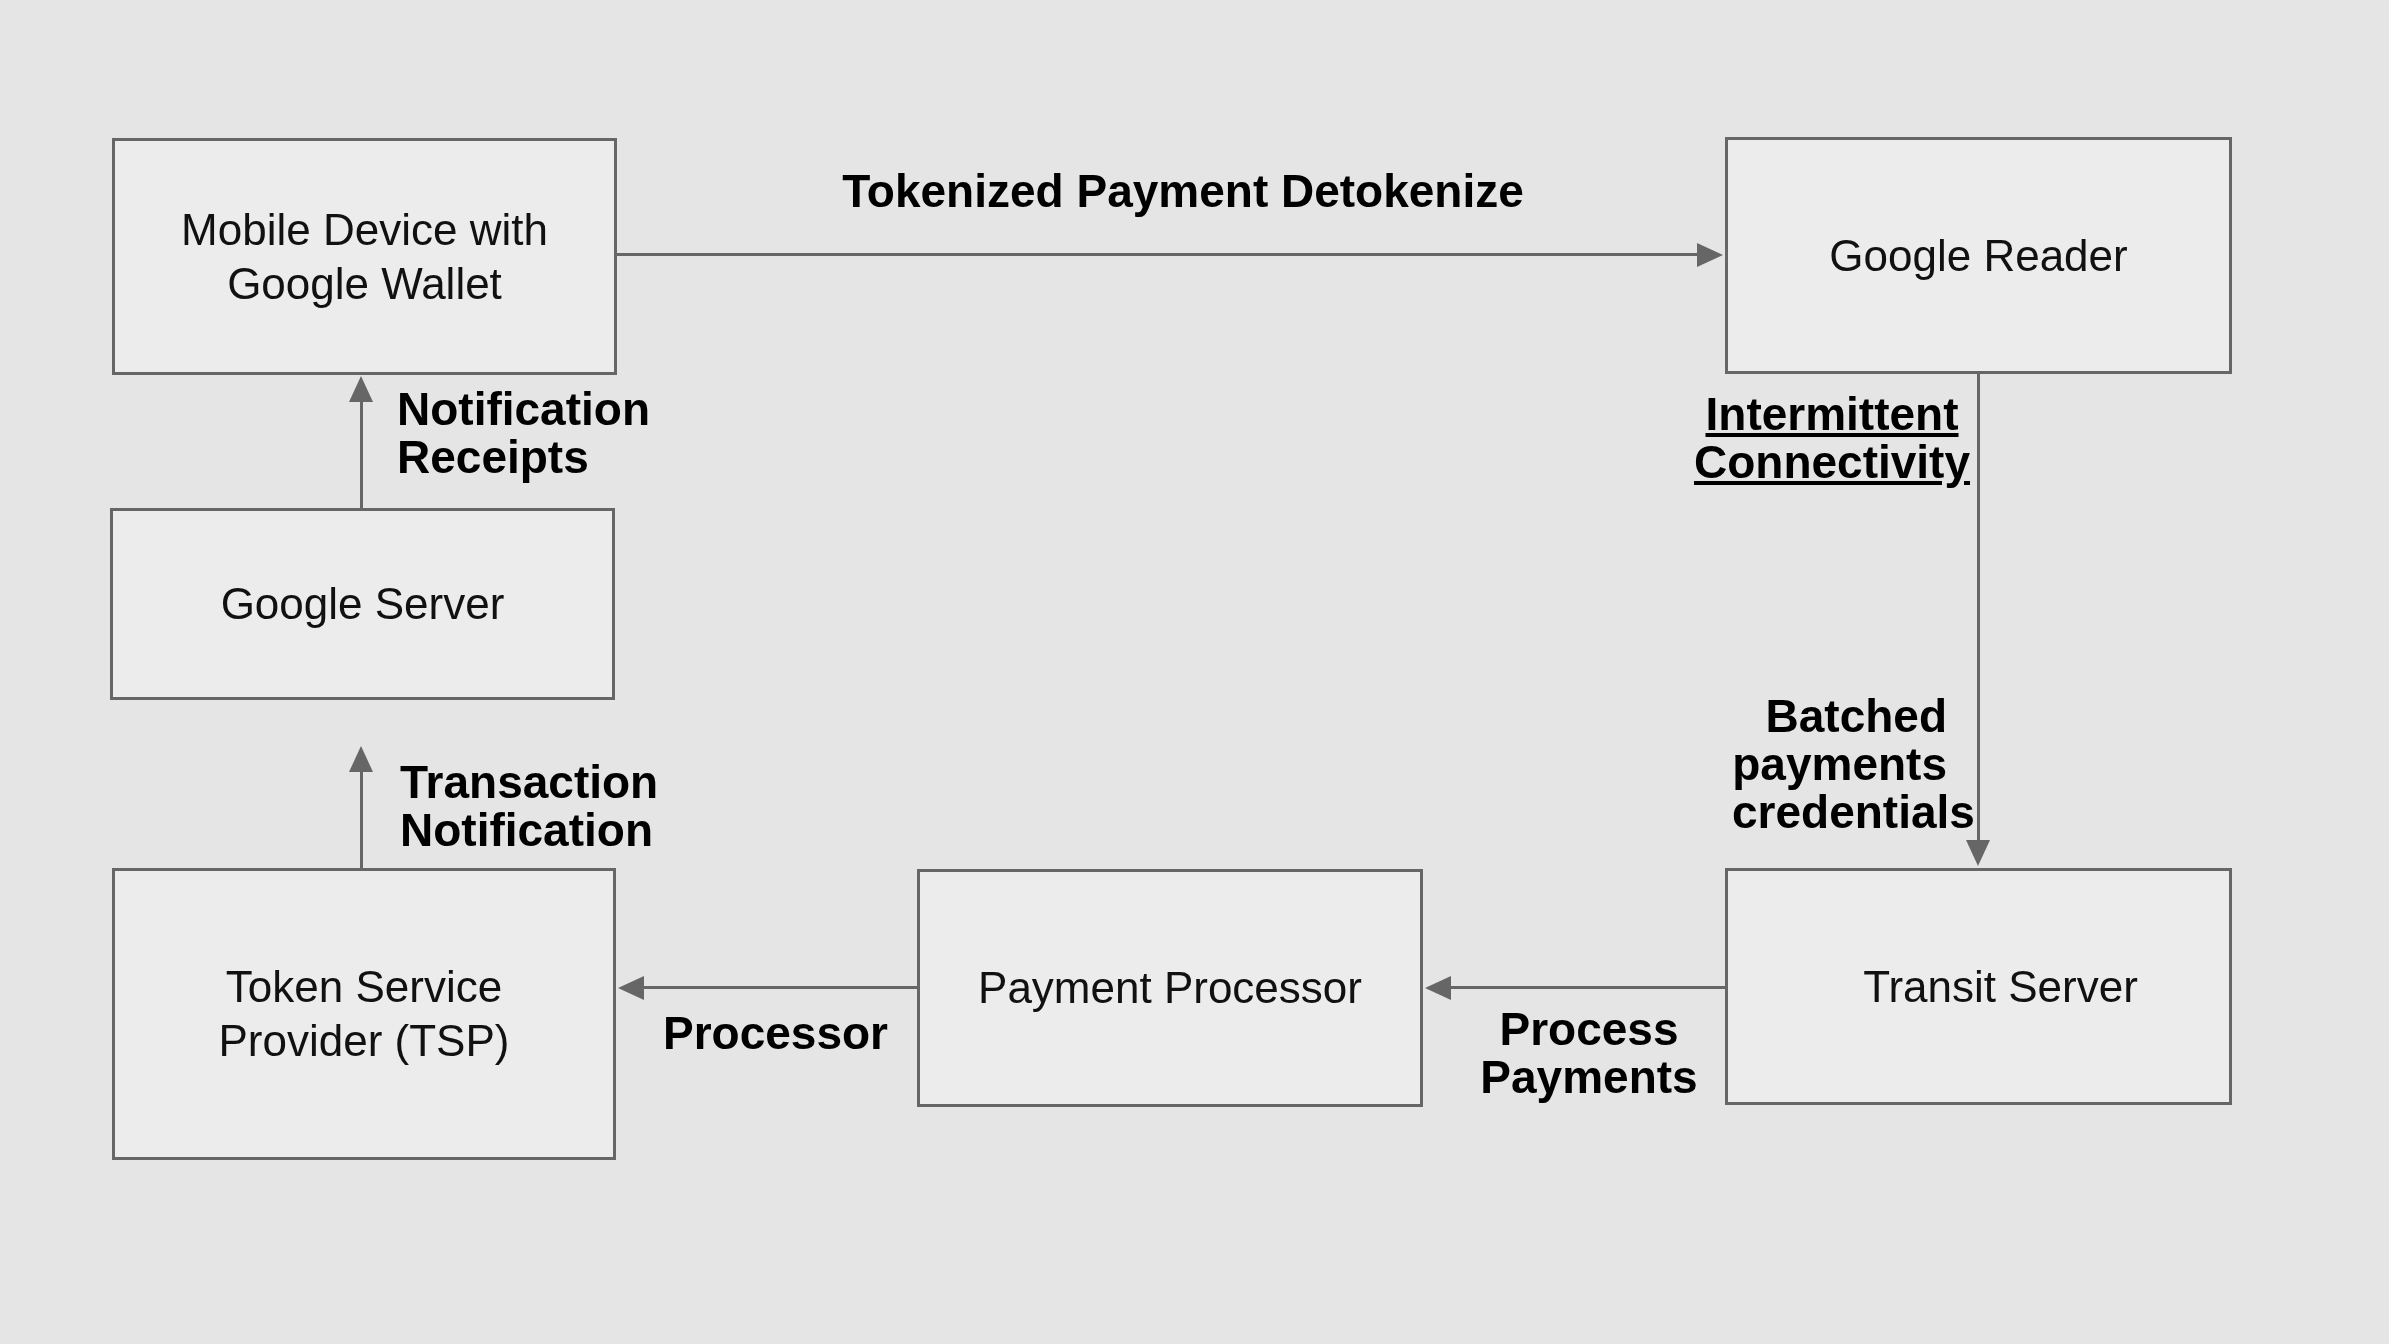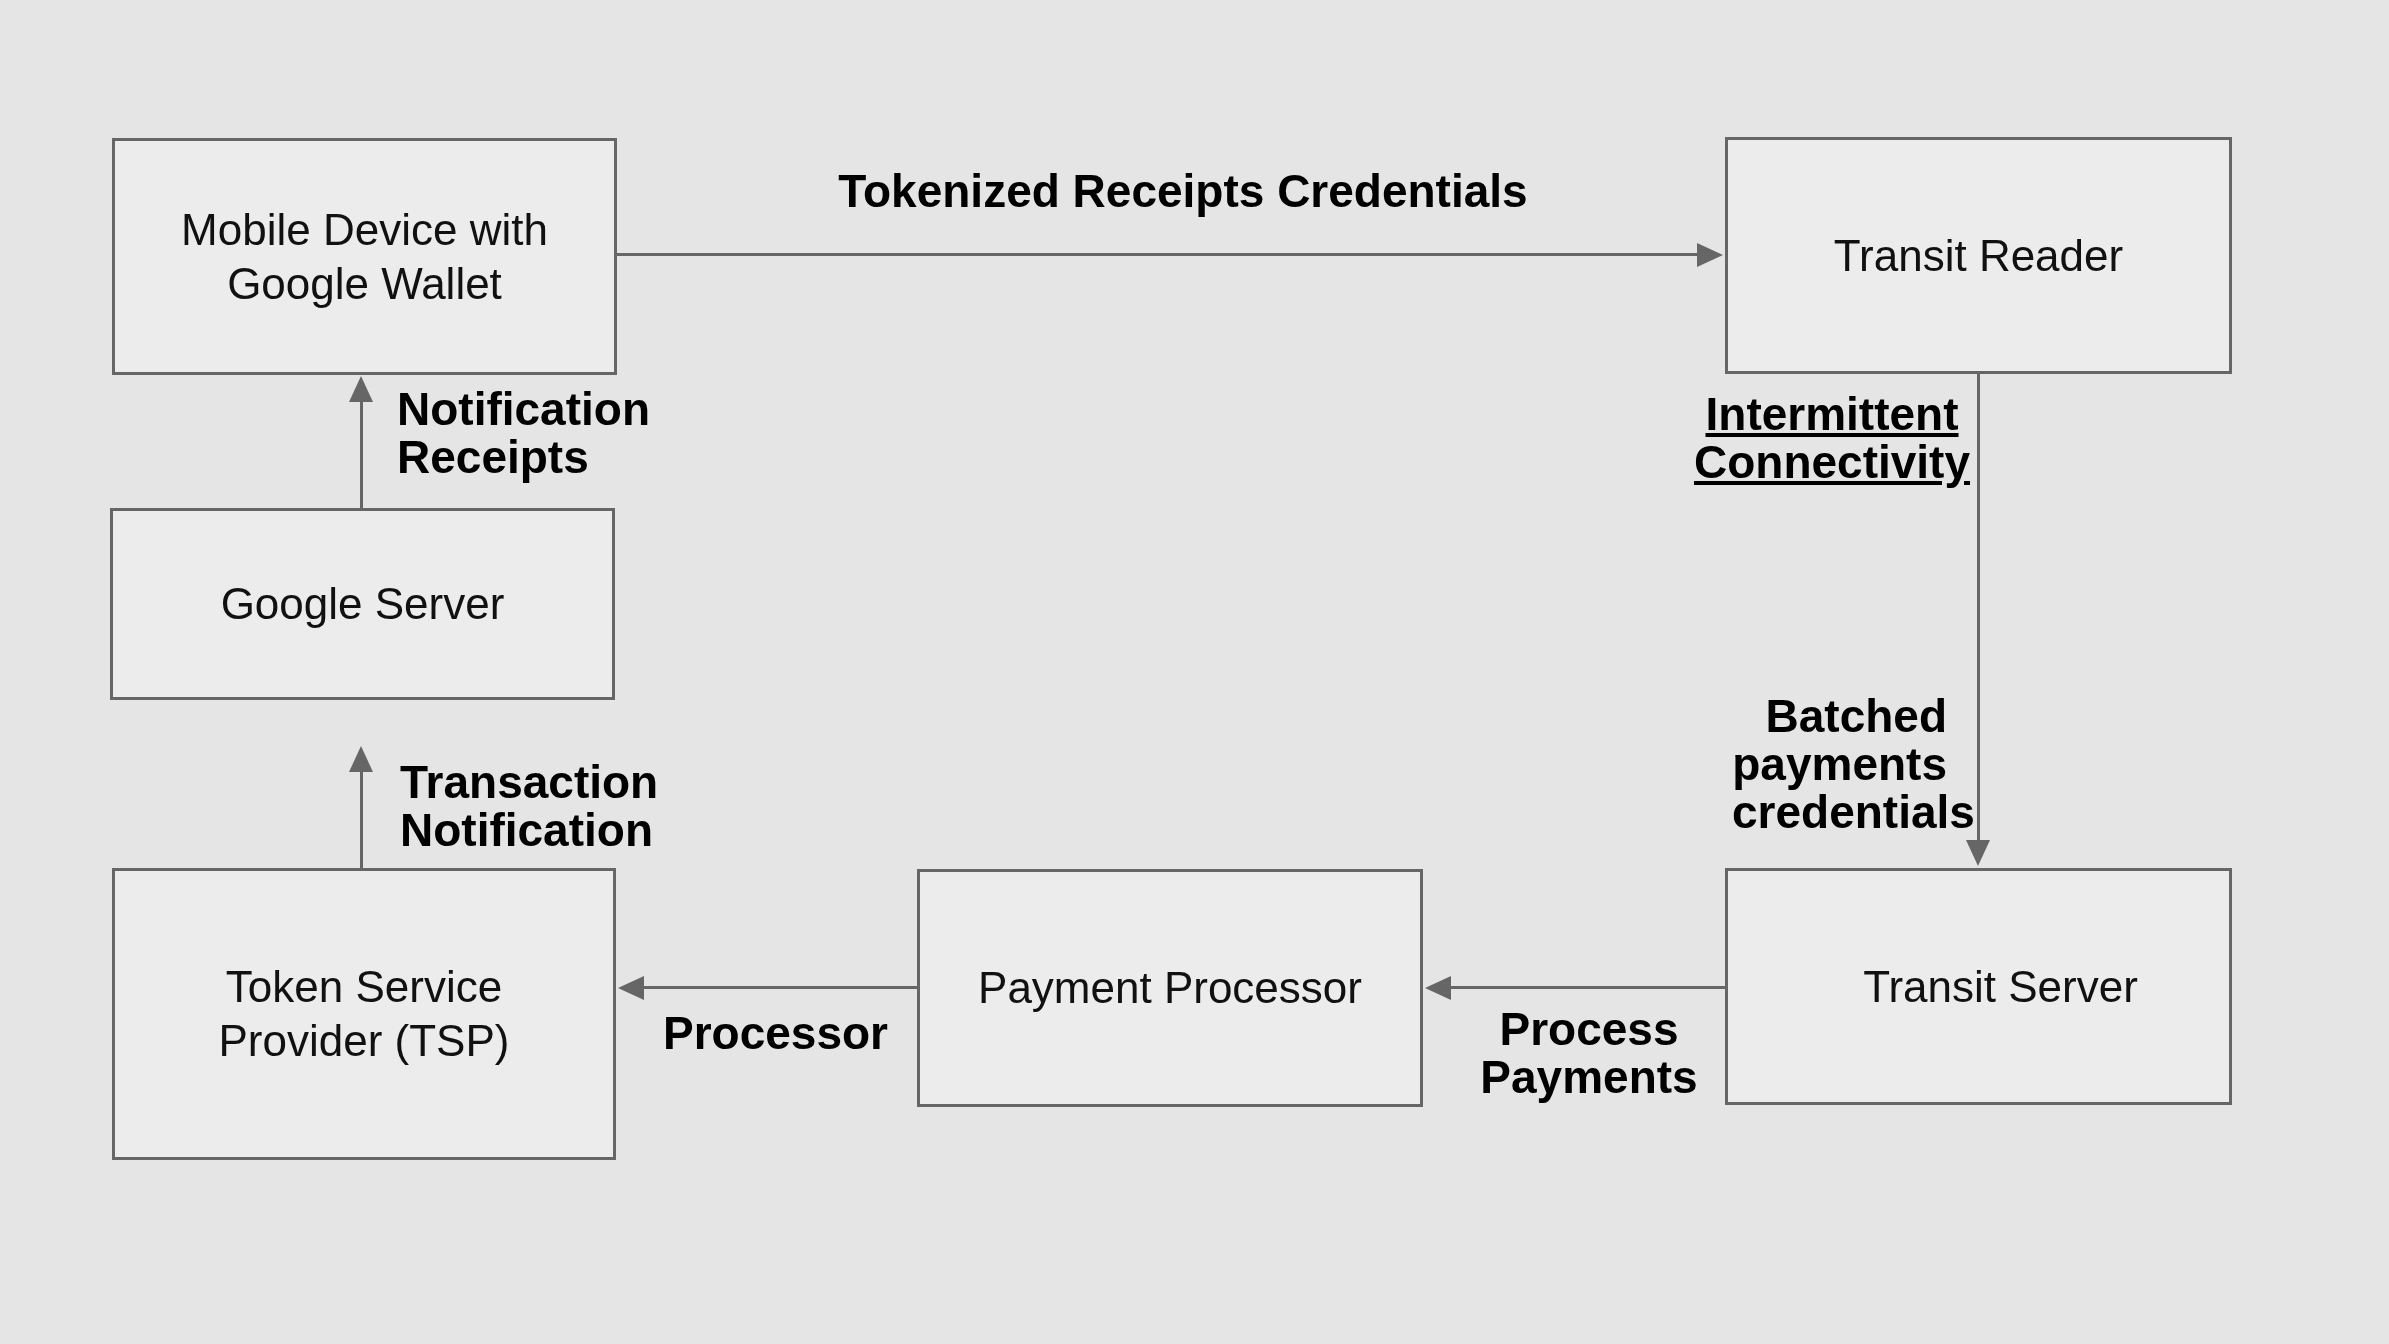--- a/index.html
+++ b/index.html
@@ -37,42 +37,42 @@
 </head>
 <body>
 
 <div id="canvas">
 
   <div class="node" style="left:112px;top:138px;width:505px;height:237px;">
     <span class="node-label">Mobile Device with Google Wallet</span>
   </div>
 
   <div class="node" style="left:1725px;top:137px;width:507px;height:237px;">
-    <span class="node-label">Transit Reader</span>
+    <span class="node-label">Google Reader</span>
   </div>
 
   <div class="node" style="left:110px;top:508px;width:505px;height:192px;">
     <span class="node-label">Google Server</span>
   </div>
 
   <div class="node" style="left:112px;top:868px;width:504px;height:292px;">
     <span class="node-label">Token Service Provider (TSP)</span>
   </div>
 
   <div class="node" style="left:917px;top:869px;width:506px;height:238px;">
     <span class="node-label">Payment Processor</span>
   </div>
 
   <div class="node" style="left:1725px;top:868px;width:507px;height:237px;padding-left:44px;">
     <span class="node-label">Transit Server</span>
   </div>
 
   <div class="edge-line" style="left:617px;top:253px;width:1084px;height:3px;"></div>
   <div class="arrowhead right" style="left:1697px;top:243px;"></div>
-  <div class="edge-label title" style="left:683px;top:165px;width:1000px;text-align:center;">Tokenized Receipts Credentials</div>
+  <div class="edge-label title" style="left:683px;top:165px;width:1000px;text-align:center;">Tokenized Payment Detokenize</div>
 
   <div class="edge-line" style="left:1977px;top:374px;width:3px;height:468px;"></div>
   <div class="arrowhead down" style="left:1966px;top:840px;"></div>
   <div class="edge-label" style="left:1682px;top:390px;width:300px;text-align:center;text-decoration:underline;">Intermittent Connectivity</div>
   <div class="edge-label" style="left:1732px;top:692px;width:215px;text-align:right;">Batched payments credentials</div>
 
   <div class="edge-line" style="left:1447px;top:986px;width:278px;height:3px;"></div>
   <div class="arrowhead left" style="left:1425px;top:976px;"></div>
   <div class="edge-label" style="left:1439px;top:1005px;width:300px;text-align:center;">Process Payments</div>
 

